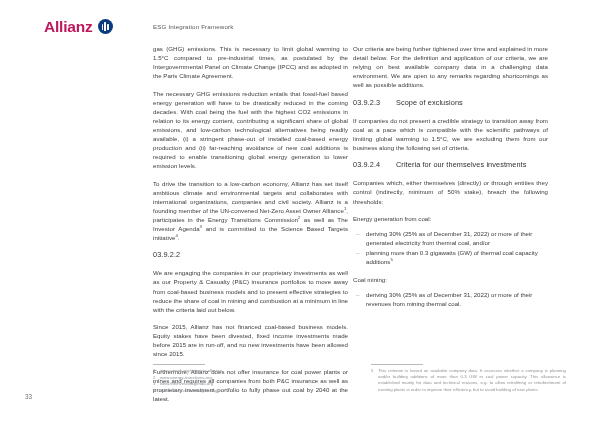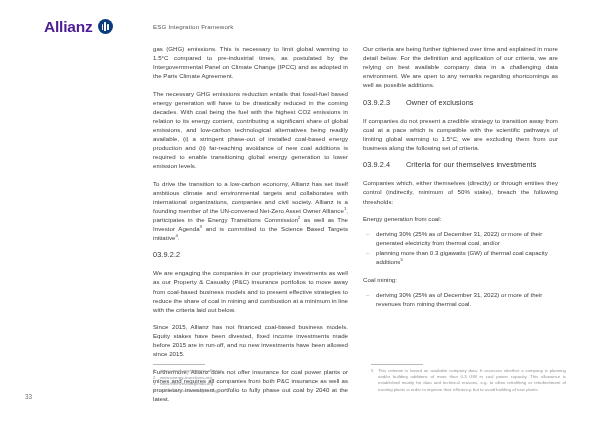--- a/index.html
+++ b/index.html
@@ -34,21 +34,21 @@
     left: 44px;
     top: 2px;
     display: flex;
     align-items: center;
     gap: 5px;
   }
   .logo-word {
     font-family: "Liberation Sans", sans-serif;
     font-size: 15.5px;
     font-weight: bold;
-    color: #4c1d95;
+    color: #be185d;
     letter-spacing: -0.2px;
     line-height: 1;
   }
   .logo-emblem {
     width: 15px;
     height: 15px;
     border-radius: 50%;
     background: #0a3c7d;
     position: relative;
     display: inline-block;
@@ -78,21 +78,21 @@
     top: 44px;
     left: 0;
     width: 600px;
   }
   .col {
     position: absolute;
     top: 0;
     width: 195px;
   }
   .col-left { left: 153px; }
-  .col-right { left: 363px; }
+  .col-right { left: 353px; }
 
   p.body {
     margin: 0 0 8.5px 0;
     font-size: 6.1px;
     line-height: 9.05px;
     text-align: justify;
     color: #3a3c3f;
     letter-spacing: 0.04px;
   }
   p.body.last { margin-bottom: 0; }
@@ -235,21 +235,21 @@
       <p class="body">We are engaging the companies in our proprietary investments as well as our Property &amp; Casualty (P&amp;C) insurance portfolios to move away from coal-based business models and to present effective strategies to reduce the share of coal in mining and combustion at a minimum in line with the criteria laid out below.</p>
       <p class="body">Since 2015, Allianz has not financed coal-based business models. Equity stakes have been divested, fixed income investments made before 2015 are in run-off, and no new investments have been allowed since 2015.</p>
       <p class="body last">Furthermore, Allianz does not offer insurance for coal power plants or mines and requires all companies from both P&amp;C insurance as well as proprietary investment portfolio to fully phase out coal by 2040 at the latest.</p>
     </div>
 
     <div class="col col-right">
       <p class="body">Our criteria are being further tightened over time and explained in more detail below. For the definition and application of our criteria, we are relying on best available company data in a challenging data environment. We are open to any remarks regarding shortcomings as well as possible additions.</p>
 
       <h3 class="heading">
         <span class="num">03.9.2.3</span>
-        <span class="txt">Owner of exclusions</span>
+        <span class="txt">Scope of exclusions</span>
       </h3>
 
       <p class="body">If companies do not present a credible strategy to transition away from coal at a pace which is compatible with the scientific pathways of limiting global warming to 1.5°C, we are excluding them from our business along the following set of criteria.</p>
 
       <h3 class="heading">
         <span class="num">03.9.2.4</span>
         <span class="txt">Criteria for our themselves investments</span>
       </h3>
 
       <p class="body">Companies which, either themselves (directly) or through entities they control (indirectly, minimum of 50% stake), breach the following thresholds:</p>

